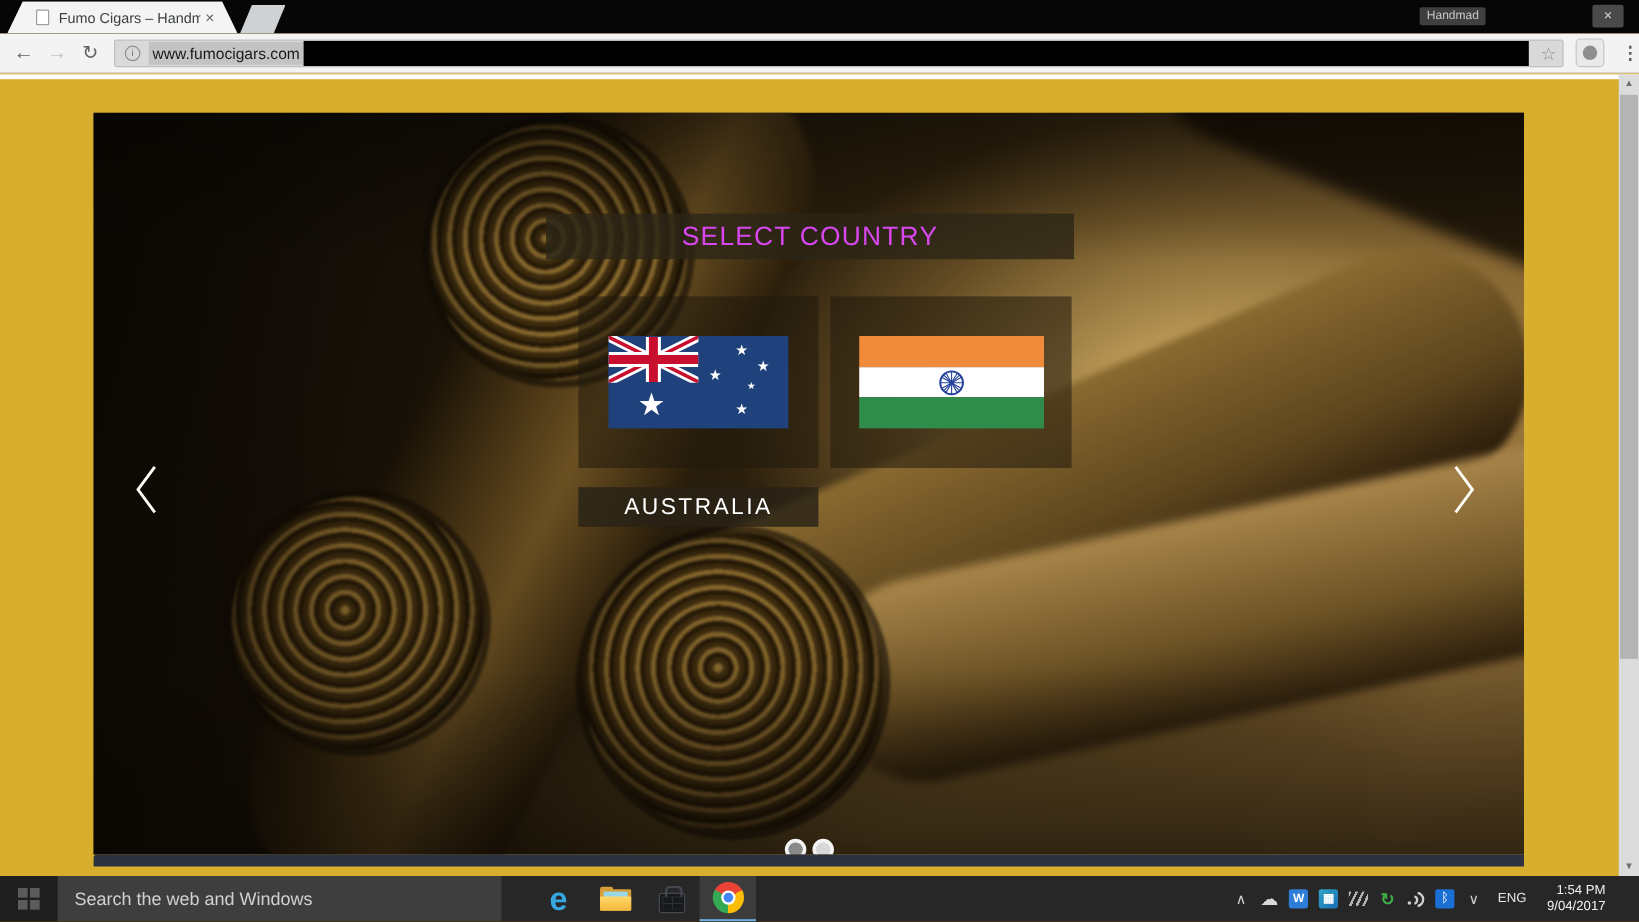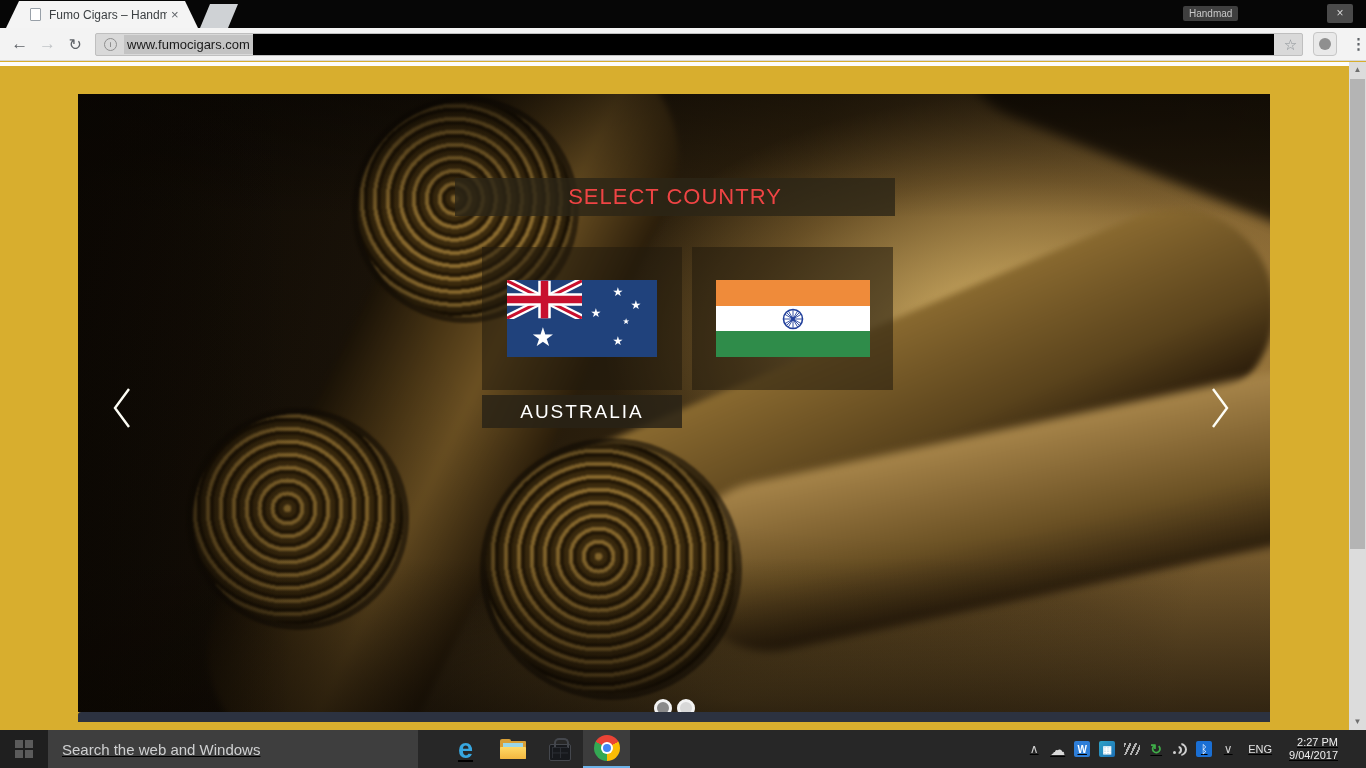--- a/index.html
+++ b/index.html
@@ -66,26 +66,26 @@
   .s1 { left:280px; top:8px;  width:215px; height:215px; }
   .s2 { left:115px; top:320px; width:210px; height:210px; }
   .s3 { left:408px; top:350px; width:250px; height:250px; }
   .vignette { position:absolute; inset:0;
       background:linear-gradient(to right, rgba(10,6,2,.55), transparent 18%),
                  linear-gradient(to bottom, rgba(5,3,1,.5), transparent 20%, transparent 75%, rgba(10,6,2,.55)),
                  radial-gradient(ellipse at 70% 35%, transparent 40%, rgba(8,5,2,.25) 80%); }
 
   .heading-bar { position:absolute; left:377px; top:84px; width:440px; height:38px;
                  background:rgba(44,37,23,.80); display:flex; align-items:center; justify-content:center; }
-  .heading-bar span { color:#ef4444; font-size:22px; letter-spacing:1px; font-weight:400; }
+  .heading-bar span { color:#d946ef; font-size:22px; letter-spacing:1px; font-weight:400; }
 
   .card { position:absolute; top:153px; width:200px; }
   .card-au { left:404px; } .card-in { left:614px; width:201px; }
   .flag-panel { height:143px; background:rgba(32,25,13,.55); display:flex; align-items:center; justify-content:center; }
-  .card-label { margin-top:5px; height:33px; background:rgba(40,34,22,.82); color:#fff; font-size:19px;
+  .card-label { margin-top:16px; height:33px; background:rgba(40,34,22,.82); color:#fff; font-size:19px;
                 letter-spacing:2px; display:flex; align-items:center; justify-content:center; }
 
   
   .flag-au { position:relative; width:150px; height:77px; background:#20427c; overflow:hidden; }
   .flag-au svg.uj { position:absolute; left:0; top:0; }
   .au-star { position:absolute; color:#fff; transform:translate(-50%,-50%); line-height:1; }
   .flag-in { position:relative; width:154px; height:77px; }
   .in-band { width:100%; height:25.67px; }
   .in-saffron { background:#ef8b3a; } .in-white { background:#fff; } .in-green { background:#2f8c4a; }
   .chakra { position:absolute; left:50%; top:50%; transform:translate(-50%,-50%); }
@@ -99,21 +99,21 @@
 
   .footer-strip { position:absolute; left:78px; top:646px; width:1192px; height:10px; background:#2c3240; border-radius:3px 0 0 0; }
 
   
   .scrollbar { position:absolute; left:1349px; top:62px; width:17px; height:668px; background:#dcdcdc; }
   .sb-arrow { position:absolute; left:0; width:17px; height:16px; color:#6e6e6e; font-size:8px; text-align:center; line-height:16px; }
   .sb-up { top:0; } .sb-down { bottom:0; }
   .sb-thumb { position:absolute; left:1px; top:17px; width:15px; height:470px; background:#b4b4b4; }
 
   
-  .taskbar { position:absolute; left:0; top:730px; width:1366px; height:38px; background:#272727; display:flex; align-items:stretch;text-decoration:underline; }
+  .taskbar { position:absolute; left:0; top:730px; width:1366px; height:38px; background:#272727; display:flex; align-items:stretch; }
   .start-btn { width:48px; display:flex; align-items:center; justify-content:center; background:#1f1f1f; }
   .win-logo { display:grid; grid-template-columns:8px 8px; grid-template-rows:8px 8px; gap:2px; opacity:.75; }
   .win-logo i { background:#6f6f6f; }
   .search-box { width:370px; border:none; outline:none; background:#3e3e3e; color:#cfd0d1; font-size:15px;
                 padding-left:14px; font-family:"Liberation Sans", sans-serif; }
   .search-box::placeholder { color:#cfd0d1; opacity:1; }
   .task-apps { display:flex; margin-left:24px; }
   .app-btn { width:47px; display:flex; align-items:center; justify-content:center; position:relative; }
   .app-btn.active { background:#3c3c3c; border-bottom:2px solid #6cb2e8; }
   .edge-e { color:#37a7e0; font-size:27px; font-weight:bold; line-height:1; }
@@ -315,20 +315,20 @@
       <span class="tile tile-teal">▦</span>
       <span class="net-icon"></span>
       <span class="tray-glyph idm">↻</span>
       <span class="waves">
           <i></i>
         </span>
       <span class="tile tile-bt">ᛒ</span>
       <span class="tray-glyph">∨</span>
       <span class="lang">ENG</span>
       <span class="clock">
-        <span>2:27 PM</span><br>
+        <span>1:54 PM</span><br>
         <span>9/04/2017</span>
       </span>
       <span class="show-desktop"></span>
     </div>
   </div>
 
 </div>
 
 </body></html>

